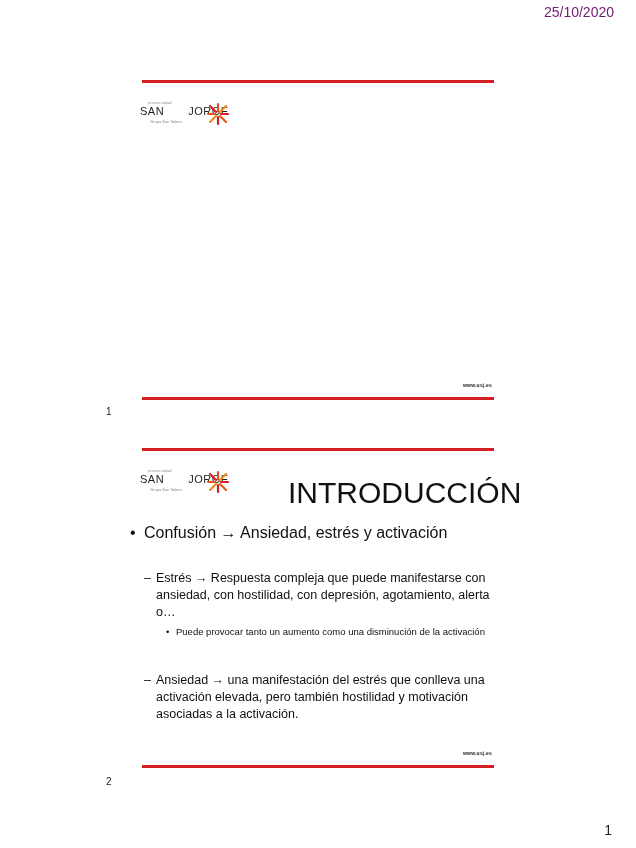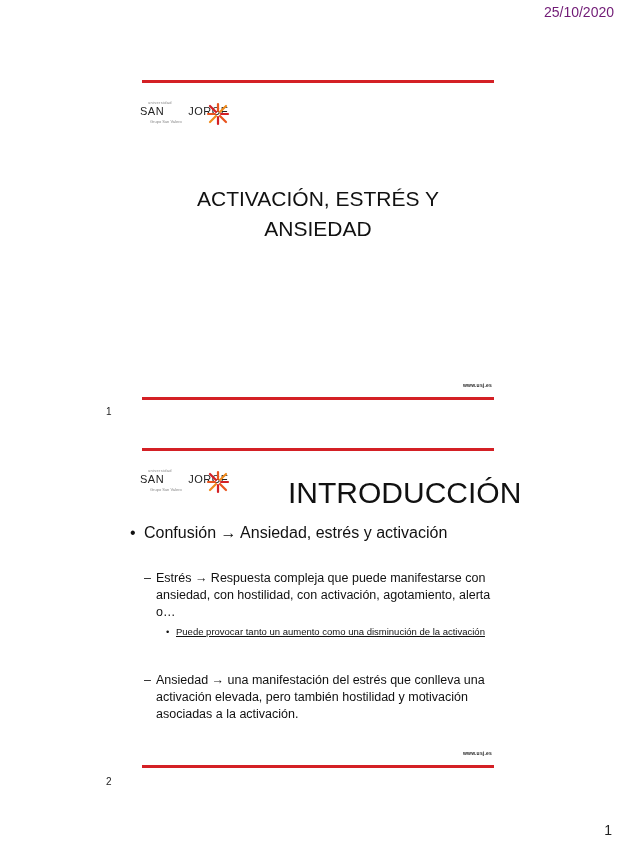--- a/index.html
+++ b/index.html
@@ -29,21 +29,21 @@
   }
   .title2 { position: absolute; left: 146px; top: 28px; font-size: 30px; color: #111; }
   .content { position: absolute; left: -12px; top: 76px; width: 370px; font-size: 13px; }
   .b1 { position: absolute; left: 0; top: 0; font-size: 16px; }
   .b1 .dot { display: inline-block; width: 14px; }
   .b2 { position: absolute; left: 14px; width: 350px; line-height: 17px; font-size: 12.5px; }
   .b2 .dash { position: absolute; left: 0; top: 0; }
   .b2 .txt { display: block; padding-left: 12px; }
   .b3 { position: absolute; left: 36px; width: 330px; font-size: 9.5px; line-height: 15px; }
   .b3 .dot { position: absolute; left: 0; top: 0; }
-  .b3 .txt { display: block; padding-left: 10px; text-decoration: underline; }
+  .b3 .txt { display: block; padding-left: 10px; }
 </style>
 </head>
 <body>
 
 <div class="date">25/10/2020</div>
 
 <div class="slide slide-1">
   <div class="redline top"></div>
   <div class="logo">
     <span class="small-top">universidad</span>
@@ -54,24 +54,20 @@
         <line x1="12" y1="9" x2="12" y2="2" stroke="#e8541e"></line>
         <line x1="14" y1="10" x2="20" y2="4" stroke="#f08a1c"></line>
         <line x1="15" y1="12" x2="22" y2="12" stroke="#d42025"></line>
         <line x1="14" y1="14" x2="20" y2="20" stroke="#e8541e"></line>
         <line x1="12" y1="15" x2="12" y2="22" stroke="#d42025"></line>
         <line x1="10" y1="14" x2="4" y2="20" stroke="#f08a1c"></line>
         <line x1="9" y1="12" x2="2" y2="12" stroke="#e8541e"></line>
         <line x1="10" y1="10" x2="4" y2="4" stroke="#d42025"></line>
       </g>
     </svg>
-  </div>
-  <div class="title1">
-    <div>ACTIVACIÓN, ESTRÉS Y</div>
-    <div>ANSIEDAD</div>
   </div>
   <div class="www" style="bottom:12px">www.usj.es</div>
   <div class="redline bottom"></div>
   <div class="slide-label" style="top:326px">1</div>
 </div>
 
 <div class="slide slide-2">
   <div class="redline top"></div>
   <div class="logo">
     <span class="small-top">universidad</span>
@@ -91,21 +87,21 @@
     </svg>
   </div>
   <div class="title2">INTRODUCCIÓN</div>
 
   <div class="content">
     <div class="b1">
       <span class="dot">•</span><span>Confusión → Ansiedad, estrés y activación</span>
     </div>
     <div class="b2" style="top:46px">
       <span class="dash">–</span>
-      <span class="txt">Estrés → Respuesta compleja que puede manifestarse con ansiedad, con hostilidad, con activación, agotamiento, alerta o…</span>
+      <span class="txt">Estrés → Respuesta compleja que puede manifestarse con ansiedad, con hostilidad, con depresión, agotamiento, alerta o…</span>
     </div>
     <div class="b3" style="top:100px">
       <span class="dot">•</span>
       <span class="txt">Puede provocar tanto un aumento como una disminución de la activación</span>
     </div>
     <div class="b2" style="top:148px">
       <span class="dash">–</span>
       <span class="txt">Ansiedad → una manifestación del estrés que conlleva una activación elevada, pero también hostilidad y motivación asociadas a la activación.</span>
     </div>
   </div>

